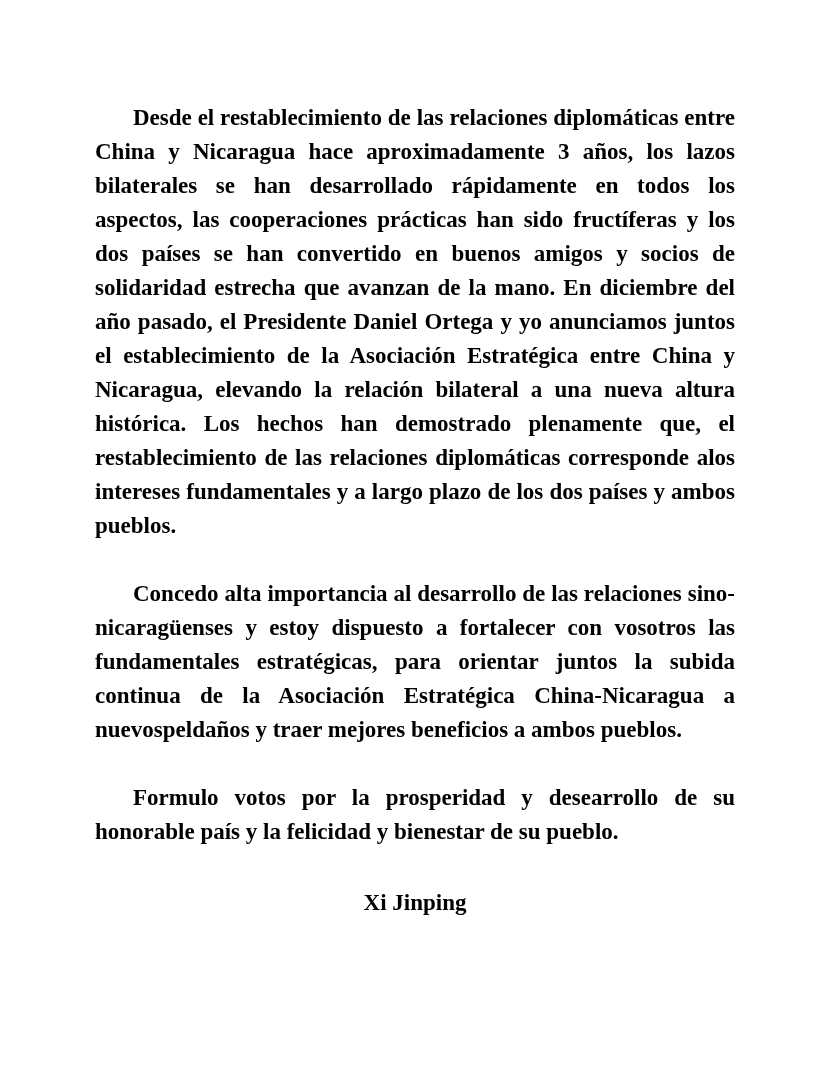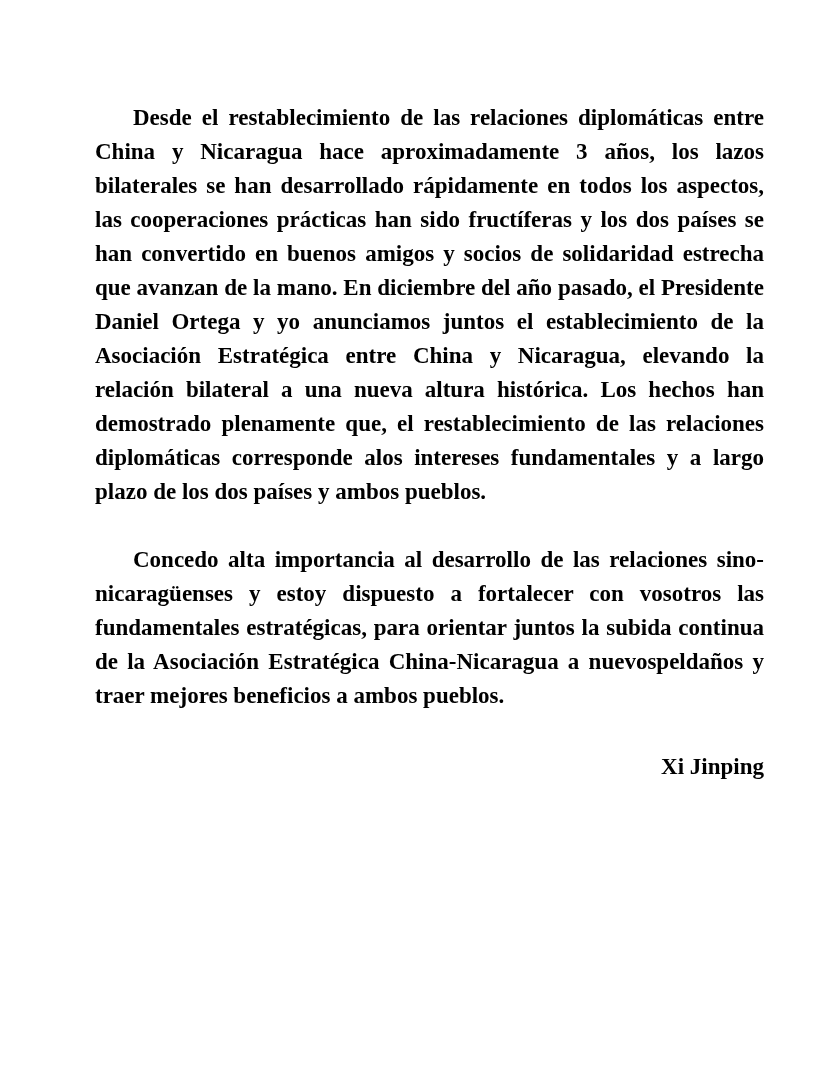--- a/index.html
+++ b/index.html
@@ -6,21 +6,21 @@
   html, body {
     margin: 0;
     padding: 0;
     background: #ffffff;
   }
   .page {
     position: relative;
     width: 825px;
     height: 1067px;
     box-sizing: border-box;
-    padding: 101px 61px 0 95px;
+    padding: 101px 90px 0 95px;
     background: #ffffff;
     color: #000000;
     font-family: "Liberation Serif", "DejaVu Serif", serif;
     font-weight: 700;
     font-size: 23px;
     line-height: 34px;
     overflow: hidden;
   }
   .letter-body p {
     margin: 0 0 34px 0;
@@ -28,29 +28,30 @@
   .para {
     text-align: justify;
     text-indent: 38px;
   }
   .signature-block {
     margin-top: 0;
   }
   .sig-line {
     margin: 0 0 8px 0 !important;
     line-height: 40px;
-    text-align: right;
+    text-align: center;
     text-indent: 0;
   }
 </style>
 </head>
 <body>
 
 <div class="page">
   <div class="letter-body">
     <p class="para">Desde el restablecimiento de las relaciones diplomáticas entre China y Nicaragua hace aproximadamente 3 años,  los lazos bilaterales se han desarrollado rápidamente en todos los aspectos, las cooperaciones prácticas han sido fructíferas y los dos países se han convertido en buenos amigos y socios de solidaridad estrecha que avanzan de la mano. En diciembre del año pasado, el Presidente Daniel Ortega y yo anunciamos juntos el establecimiento de la Asociación Estratégica entre China y Nicaragua, elevando la relación bilateral a una nueva altura histórica. Los hechos han demostrado plenamente que, el restablecimiento de las relaciones diplomáticas corresponde  alos intereses fundamentales y a largo plazo de los dos países y ambos pueblos.</p>
     <p class="para">Concedo alta importancia al desarrollo de las relaciones sino-nicaragüenses  y estoy dispuesto a fortalecer con vosotros las fundamentales estratégicas, para orientar juntos la subida continua de la Asociación Estratégica China-Nicaragua a nuevospeldaños y traer mejores beneficios a ambos pueblos.</p>
+    <p class="para">Formulo votos por la prosperidad y desearrollo de su honorable país y la felicidad y bienestar de su pueblo.</p>
 
     <div class="signature-block">
       <p class="sig-line">Xi Jinping</p>
     </div>
   </div>
 </div>
 
 </body></html>

